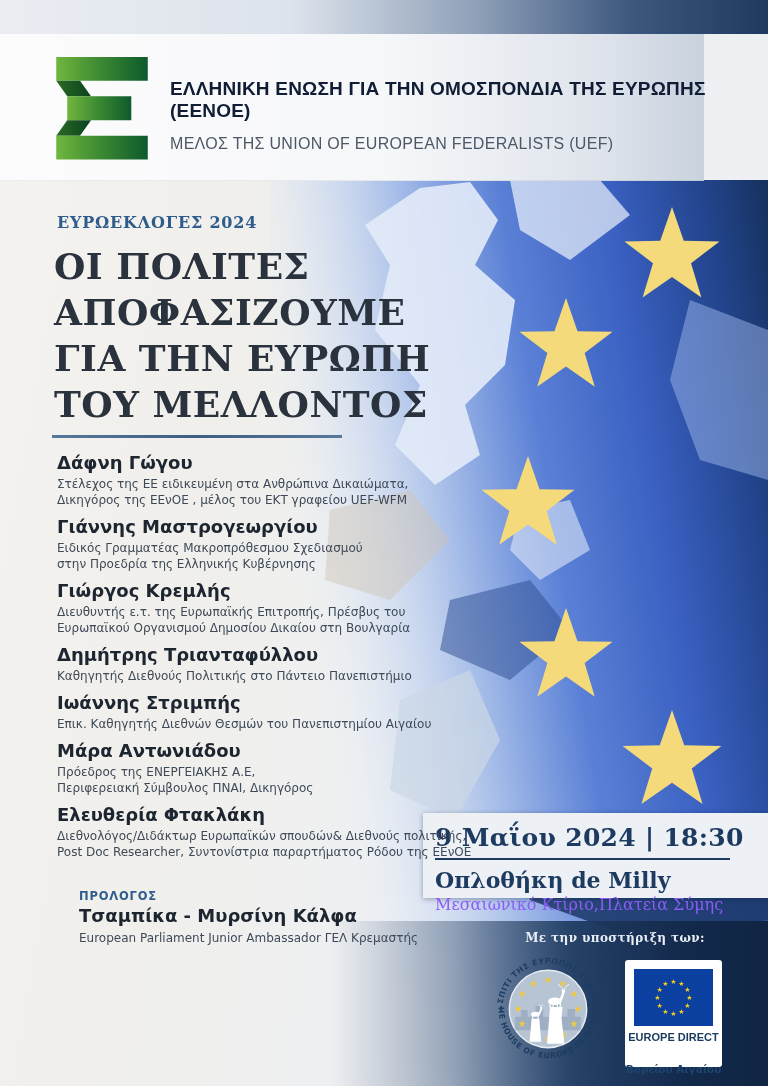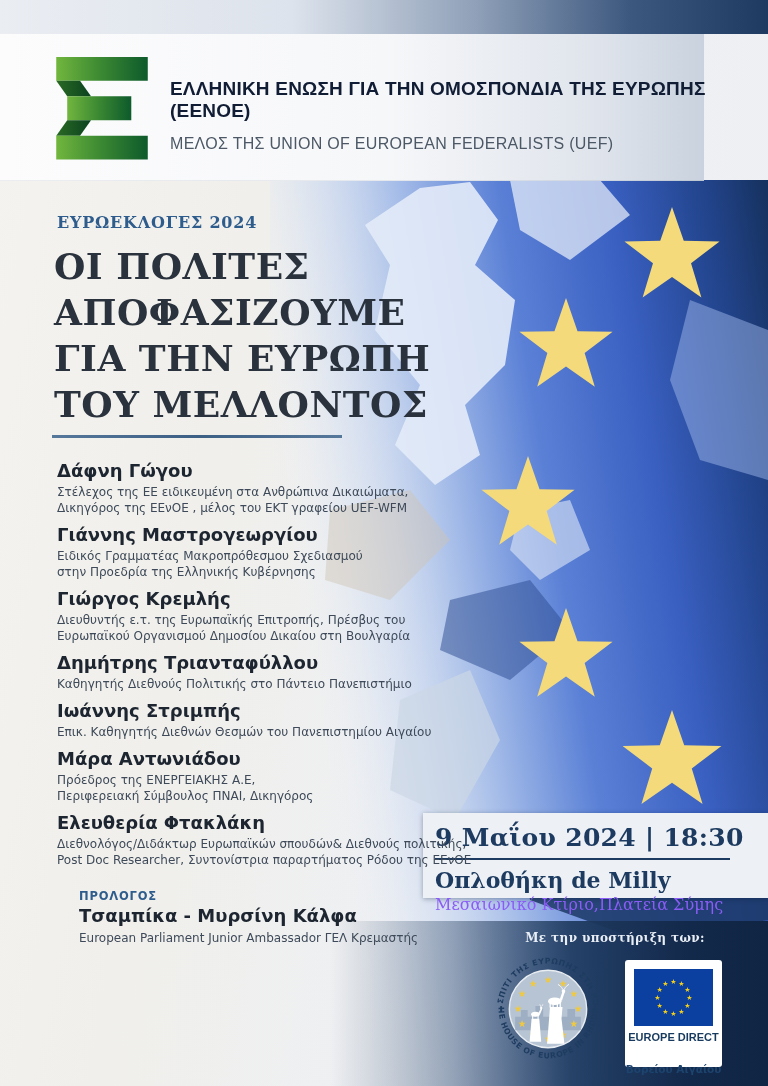--- a/index.html
+++ b/index.html
@@ -21,21 +21,21 @@
   .map-panel{position:absolute;left:270px;top:180px;width:498px;height:906px;z-index:1;}
   
   .kicker{position:absolute;left:57px;top:213px;z-index:6;
           font:bold 16px "DejaVu Serif",serif;color:#2e5c8c;letter-spacing:.8px;}
   .title{position:absolute;left:54px;top:243px;z-index:6;
          font:bold 36px "DejaVu Serif",serif;line-height:46px;color:#2a323d;letter-spacing:.5px;}
   .title-rule{position:absolute;left:52px;top:435px;width:290px;height:3px;z-index:6;
               background:linear-gradient(to right,#55789b,#3c5f84,#55789b);}
   
   .speakers{position:absolute;left:57px;top:452px;width:430px;z-index:6;}
-  .speaker{margin-bottom:8px;margin-top:8px;}
+  .speaker{margin-bottom:8px;}
   .s-name{font-weight:bold;font-size:18px;line-height:22px;color:#1d2530;margin-bottom:2px;}
   .s-desc{font-size:12px;line-height:16px;color:#3e4a59;}
   
   .credits{position:absolute;left:79px;top:889px;width:400px;z-index:6;}
   .credit{margin-bottom:12px;}
   .c-role{font:bold 11.5px "DejaVu Sans",sans-serif;color:#2e5c8c;letter-spacing:.8px;line-height:14px;margin-bottom:2px;}
   .c-name{font-weight:bold;font-size:18px;line-height:22px;color:#1d2530;margin-bottom:3px;}
   .c-desc{font-size:12px;line-height:16.5px;color:#3e4a59;}
   
   .event-box{position:absolute;left:423px;top:813px;width:345px;height:85px;z-index:5;

